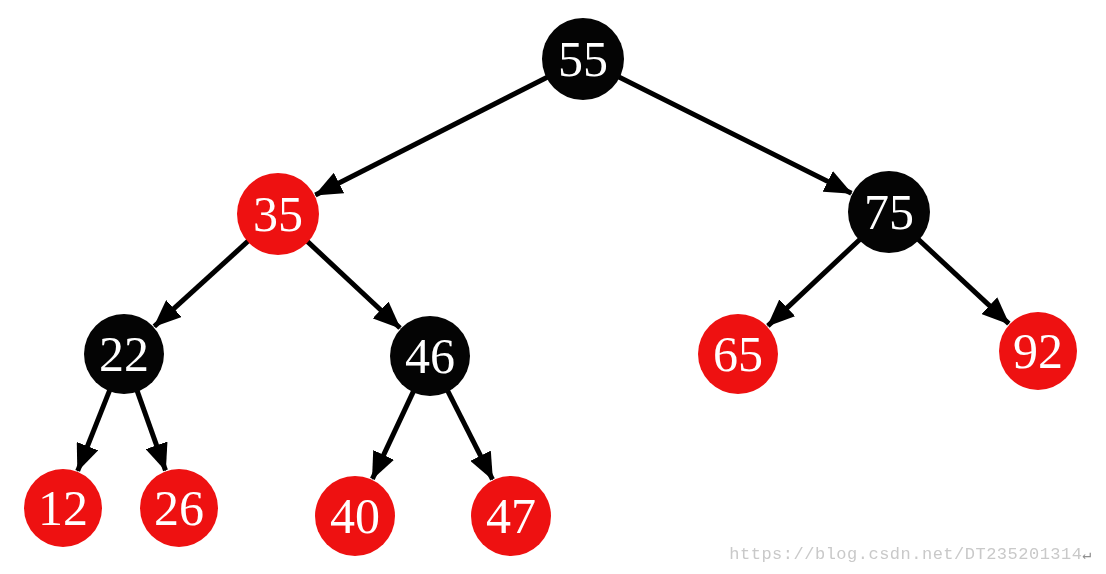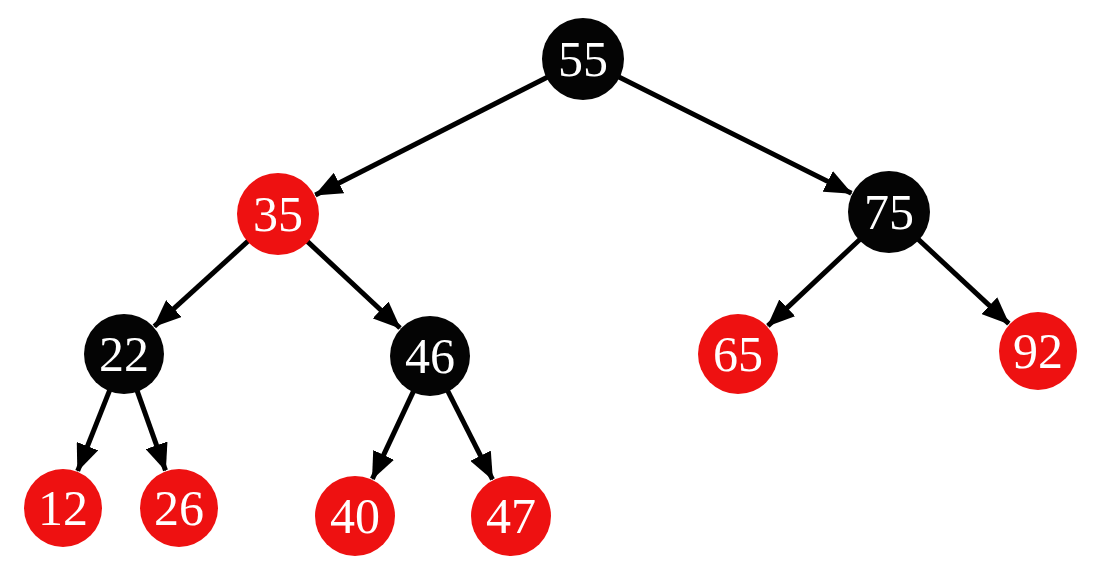--- a/index.html
+++ b/index.html
@@ -100,13 +100,16 @@
       </g>
       <g>
         <circle cx="355" cy="516" r="40" fill="#ee1111"></circle>
         <text x="355" y="533" class="node-label">40</text>
       </g>
       <g>
         <circle cx="511" cy="516" r="40" fill="#ee1111"></circle>
         <text x="511" y="533" class="node-label">47</text>
       </g>
     </svg>
+  <div class="watermark">
+    <span>https://blog.csdn.net/DT235201314</span><span class="return-symbol">↵</span>
+  </div>
 </div>
 
 </body></html>

